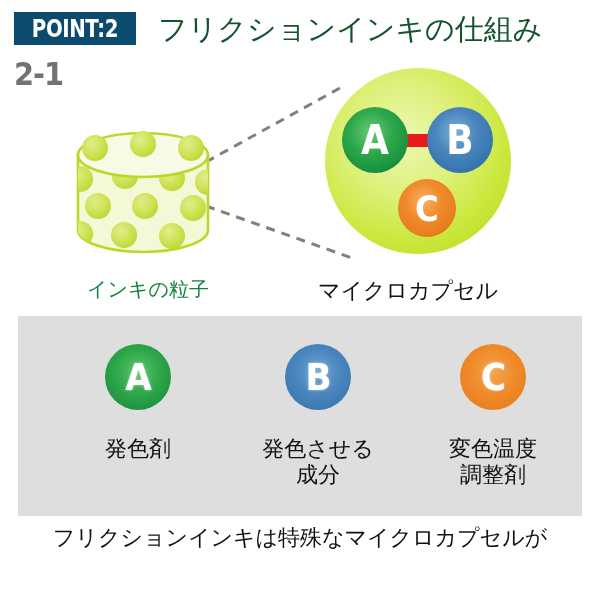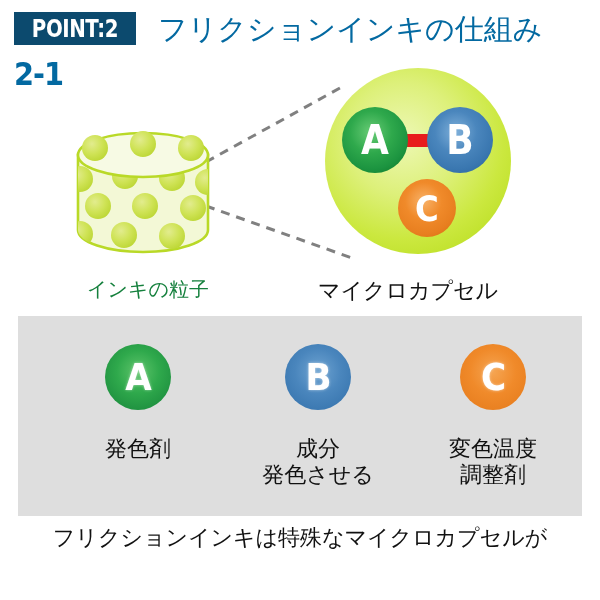--- a/index.html
+++ b/index.html
@@ -36,31 +36,31 @@
     transform: scaleX(0.88);
     line-height: 1;
     font-family: "DejaVu Sans Condensed", "Liberation Sans Narrow", "Liberation Sans", sans-serif;
   }
   #sub-number {
     position: absolute;
     left: 14px;
     top: 58px;
     font-size: 32px;
     font-weight: bold;
-    color: #0369a1;
+    color: #737373;
     letter-spacing: -1px;
     line-height: 1;
     font-family: "DejaVu Sans Condensed", "Liberation Sans Narrow", "Liberation Sans", sans-serif;
   }
   #main-title {
     position: absolute;
     left: 158px;
     top: 14px;
     font-size: 29px;
-    color: #0369a1;
+    color: #14532d;
     line-height: 1.1;
     letter-spacing: 0px;
     white-space: nowrap;
   }
 
   
   #diagram {
     position: absolute;
     left: 0;
     top: 60px;
@@ -266,22 +266,22 @@
     <div class="legend-text">
       <span>発色剤</span>
     </div>
   </div>
 
   <div class="legend-item" id="legend-item-b">
     <div class="legend-bubble bubble-blue">
       <span class="bubble-letter">B</span>
     </div>
     <div class="legend-text">
+      <span style="display:block">発色させる</span>
       <span style="display:block">成分</span>
-      <span style="display:block">発色させる</span>
     </div>
   </div>
 
   <div class="legend-item" id="legend-item-c">
     <div class="legend-bubble bubble-orange">
       <span class="bubble-letter">C</span>
     </div>
     <div class="legend-text">
       <span style="display:block">変色温度</span>
       <span style="display:block">調整剤</span>

